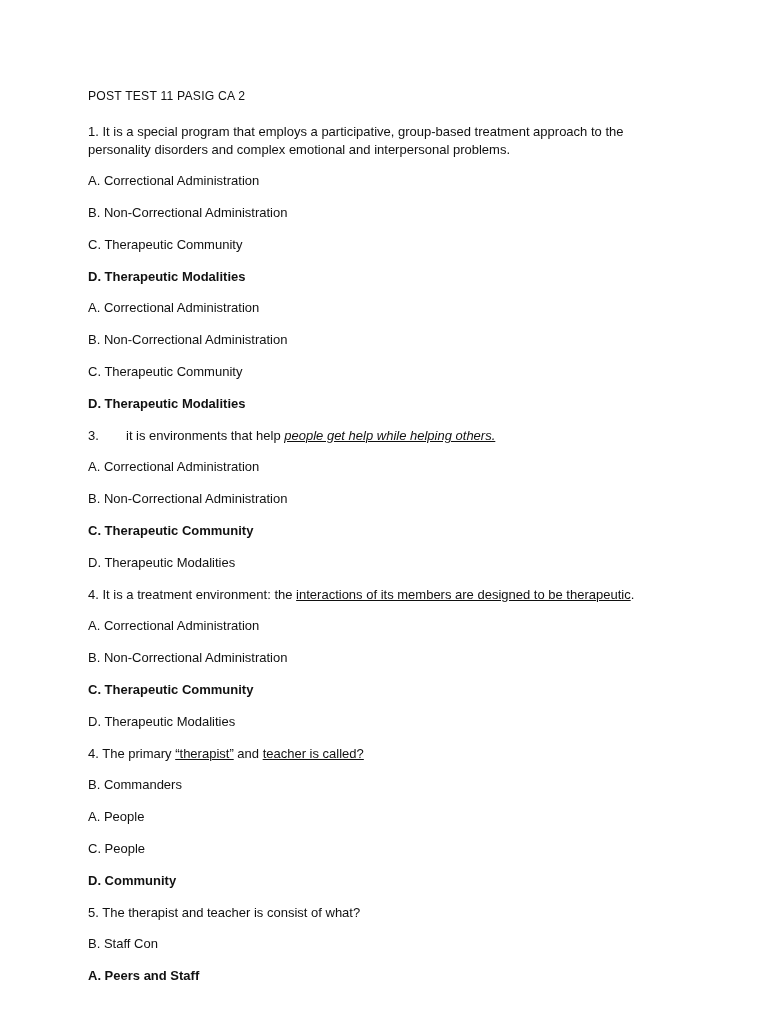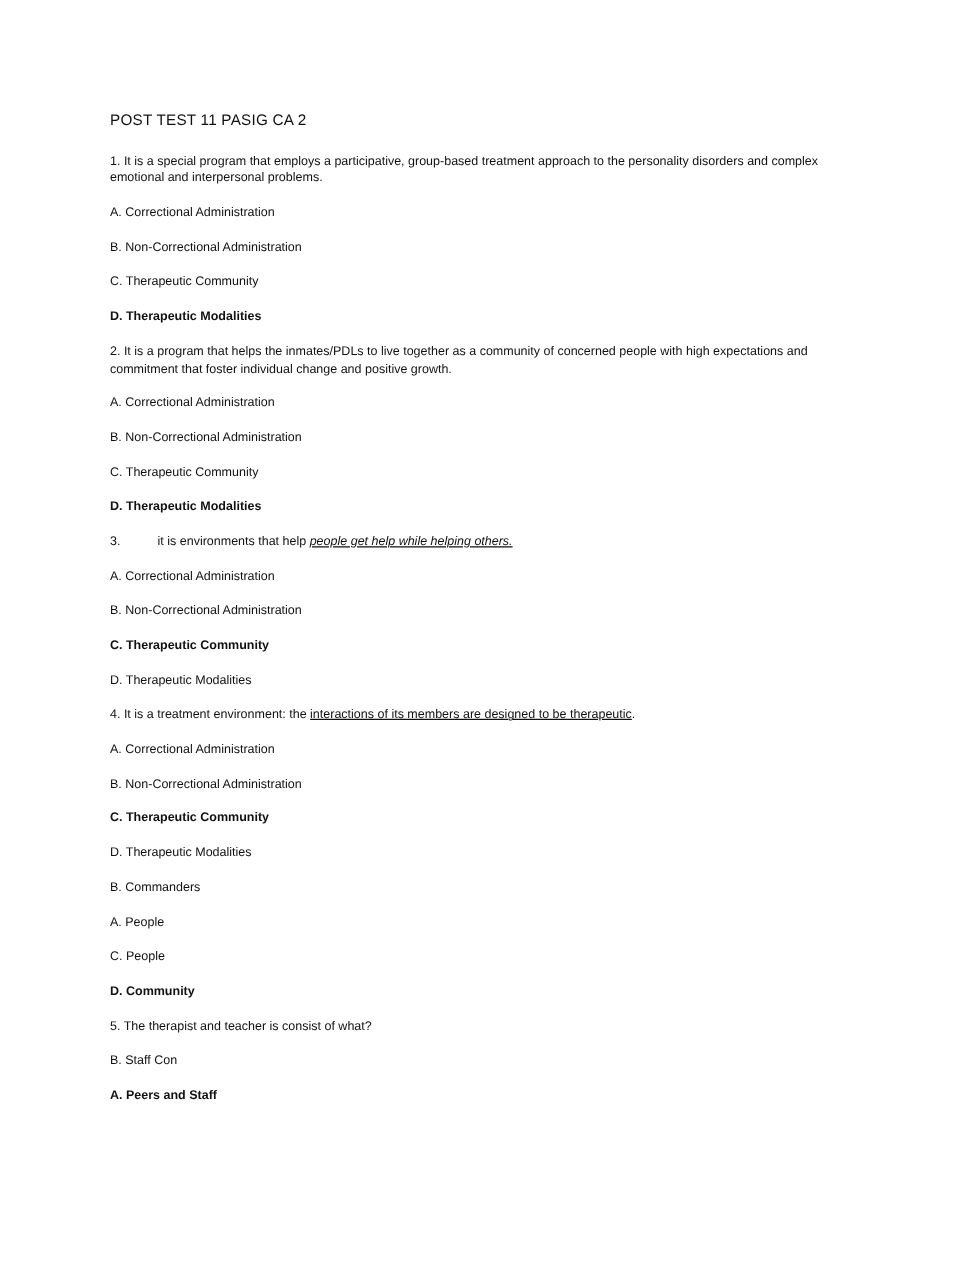--- a/index.html
+++ b/index.html
@@ -19,21 +19,21 @@
     width: 768px;
     height: 1024px;
     background: #ffffff;
     box-sizing: border-box;
     padding: 88px 88px 0 88px;
   }
   .doc-body {
     width: 592px;
   }
   .line {
-    font-size: 10px;
+    font-size: 13px;
     line-height: 1.37;
     margin: 0 0 14px 0;
     color: #111111;
   }
   .title {
     font-size: 12.2px;
     letter-spacing: 0.2px;
     margin-bottom: 18px;
   }
   .bold {
@@ -58,38 +58,38 @@
   <div class="doc-body">
 
     <p class="line title">POST TEST 11 PASIG CA 2</p>
 
     <p class="line">1. It is a special program that employs a participative, group-based treatment approach to the personality disorders and complex emotional and interpersonal problems.</p>
     <p class="line">A. Correctional Administration</p>
     <p class="line">B. Non-Correctional Administration</p>
     <p class="line">C. Therapeutic Community</p>
     <p class="line bold">D. Therapeutic Modalities</p>
 
-    <p class="line">2. It is a program that helps the inmates/PDLs to live together as a community of concerned people with high expectations and commitment that foster individual change and positive growth.</p>
     <p class="line">A. Correctional Administration</p>
     <p class="line">B. Non-Correctional Administration</p>
     <p class="line">C. Therapeutic Community</p>
     <p class="line bold">D. Therapeutic Modalities</p>
 
     <p class="line"><span class="indent-num">3.</span><span>it is environments that help </span><span class="italic-underline">people get help while helping others.</span></p>
     <p class="line">A. Correctional Administration</p>
     <p class="line">B. Non-Correctional Administration</p>
     <p class="line bold">C. Therapeutic Community</p>
     <p class="line">D. Therapeutic Modalities</p>
 
     <p class="line"><span>4. It is a treatment environment: the </span><span class="underline">interactions of its members are designed to be therapeutic</span><span>.</span></p>
     <p class="line">A. Correctional Administration</p>
     <p class="line">B. Non-Correctional Administration</p>
     <p class="line bold">C. Therapeutic Community</p>
     <p class="line">D. Therapeutic Modalities</p>
 
+    <p class="line"><span>4. The primary </span><span class="underline">“therapist”</span><span> and </span><span class="underline">teacher is called?</span></p>
     <p class="line">B. Commanders</p>
     <p class="line">A. People</p>
     <p class="line">C. People</p>
     <p class="line bold">D. Community</p>
 
     <p class="line">5. The therapist and teacher is consist of what?</p>
     <p class="line">B. Staff Con</p>
     <p class="line bold">A. Peers and Staff</p>
 
   </div>

